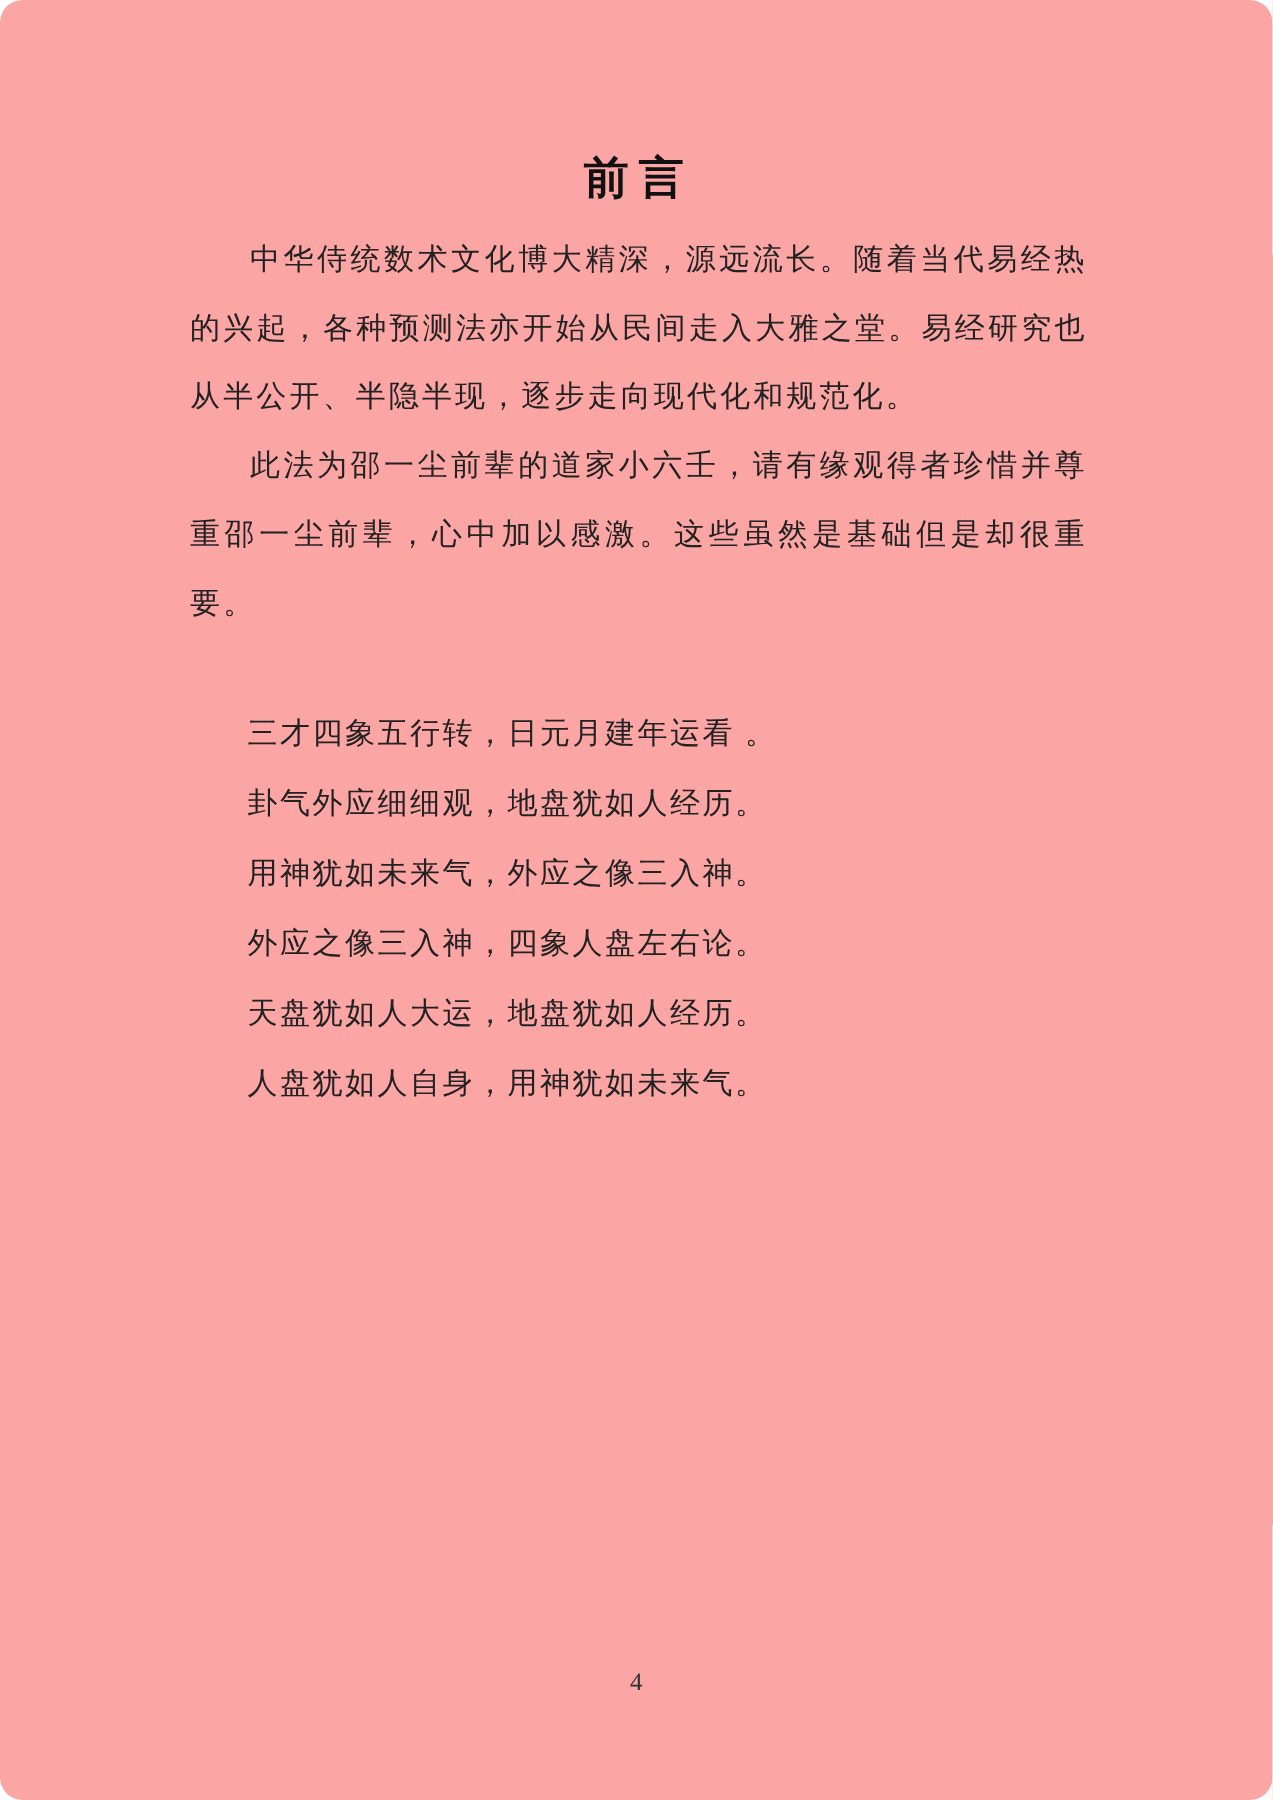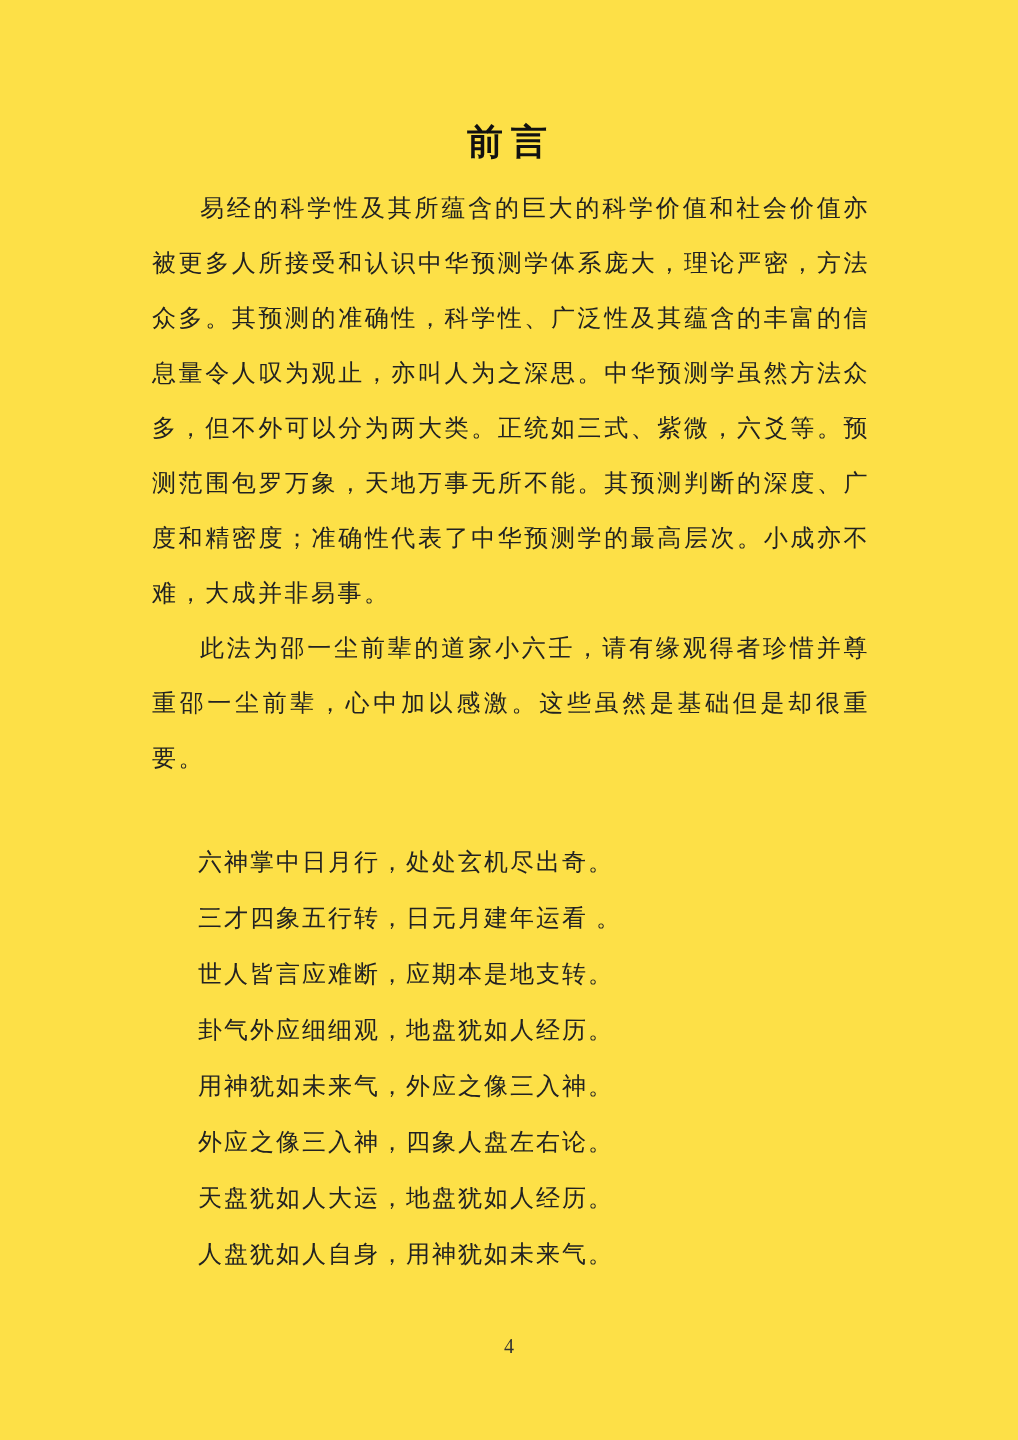--- a/index.html
+++ b/index.html
@@ -4,25 +4,26 @@
   <style>
     html, body {
       margin: 0;
       padding: 0;
       background: #ffffff;
     }
     .page {
       position: relative;
       width: 1018px;
       height: 1440px;
-      background: #fde047;
+      background: #fca5a5;
       color: #1e1e1e;
       font-family: "Liberation Serif", "DejaVu Serif", serif;
       overflow: hidden;
       box-sizing: border-box;
+      border-radius: 18px;
     }
     .content {
       position: absolute;
       left: 152px;
       top: 118px;
       width: 718px;
     }
     .doc-title {
       margin: 0 0 14px 0;
       text-align: center;
@@ -64,28 +65,26 @@
   </style>
 </head>
 <body>
 
 <div class="page">
   <div class="content">
 
     <h1 class="doc-title">前言</h1>
 
     <div>
-      <p class="para">易经的科学性及其所蕴含的巨大的科学价值和社会价值亦被更多人所接受和认识中华预测学体系庞大，理论严密，方法众多。其预测的准确性，科学性、广泛性及其蕴含的丰富的信息量令人叹为观止，亦叫人为之深思。中华预测学虽然方法众多，但不外可以分为两大类。正统如三式、紫微，六爻等。预测范围包罗万象，天地万事无所不能。其预测判断的深度、广度和精密度；准确性代表了中华预测学的最高层次。小成亦不难，大成并非易事。</p>
+      <p class="para">中华侍统数术文化博大精深，源远流长。随着当代易经热的兴起，各种预测法亦开始从民间走入大雅之堂。易经研究也从半公开、半隐半现，逐步走向现代化和规范化。</p>
       <p class="para">此法为邵一尘前辈的道家小六壬，请有缘观得者珍惜并尊重邵一尘前辈，心中加以感激。这些虽然是基础但是却很重要。</p>
     </div>
 
     <div class="poem">
-      <p class="poem-line">六神掌中日月行，处处玄机尽出奇。</p>
       <p class="poem-line">三才四象五行转，日元月建年运看 。</p>
-      <p class="poem-line">世人皆言应难断，应期本是地支转。</p>
       <p class="poem-line">卦气外应细细观，地盘犹如人经历。</p>
       <p class="poem-line">用神犹如未来气，外应之像三入神。</p>
       <p class="poem-line">外应之像三入神，四象人盘左右论。</p>
       <p class="poem-line">天盘犹如人大运，地盘犹如人经历。</p>
       <p class="poem-line">人盘犹如人自身，用神犹如未来气。</p>
     </div>
 
   </div>
 
   <div class="page-number">4</div>

